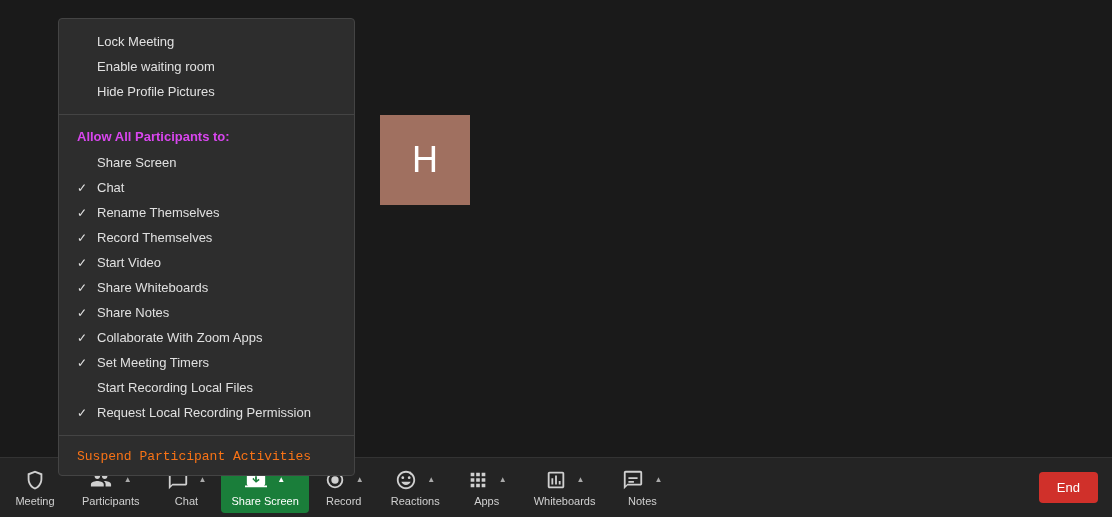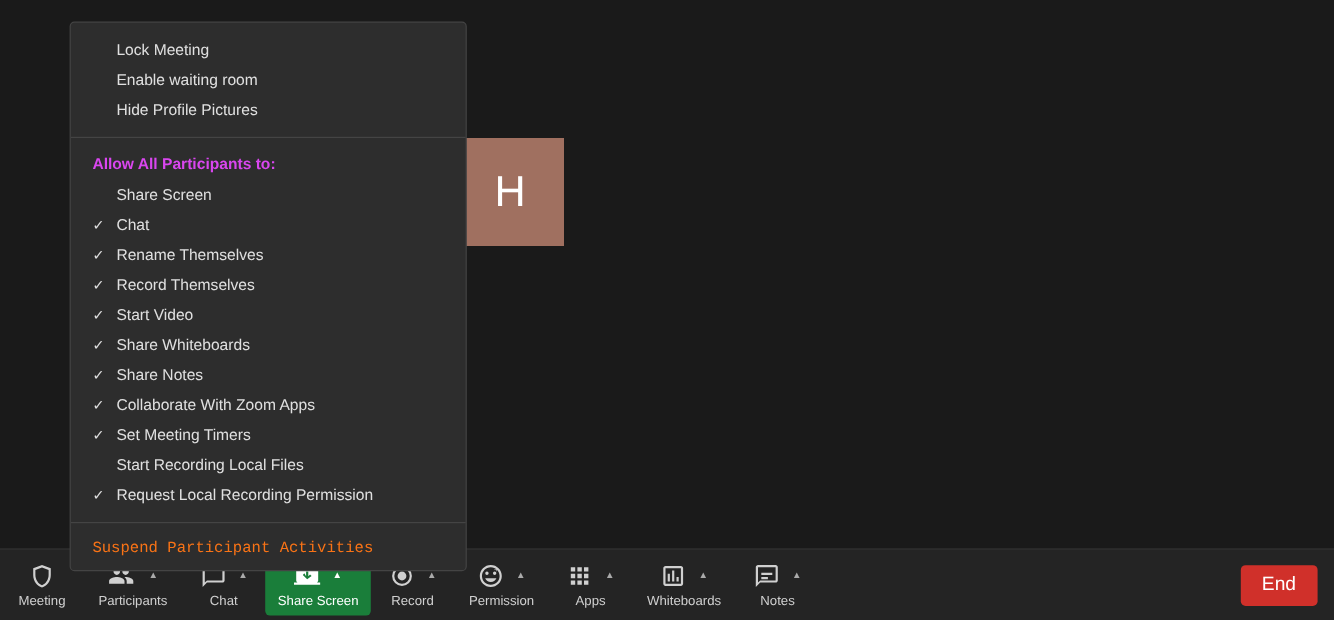--- a/index.html
+++ b/index.html
@@ -39,21 +39,21 @@
       color: white;
       font-size: 36px;
       font-weight: 400;
     }
 
     
     .security-menu {
       position: absolute;
       top: 18px;
       left: 58px;
-      width: 331px;
+      width: 297px;
       background: #2d2d2d;
       border: 1px solid #444;
       border-radius: 4px;
       z-index: 100;
       padding: 0;
     }
 
     .menu-top-section {
       padding: 10px 0 10px 0;
       border-bottom: 1px solid #444;
@@ -190,21 +190,21 @@
       font-weight: 700;
     }
 
     
     .end-btn {
       background: #d0302a;
       color: white;
       border: none;
       padding: 8px 18px;
       border-radius: 4px;
-      font-size: 16px;
+      font-size: 13px;
       font-weight: 500;
       cursor: pointer;
       margin-right: 14px;
       margin-left: auto;
     }
   </style>
 </head>
 <body>
 
 <div class="main-area">
@@ -342,21 +342,21 @@
     </div>
 
     <div class="toolbar-btn">
       <div class="icon-wrap">
         <svg viewBox="0 0 24 24">
           <path d="M11.99 2C6.47 2 2 6.48 2 12s4.47 10 9.99 10C17.52 22 22 17.52 22 12S17.52 2 11.99 2zm0 18c-4.42 0-8-3.58-8-8s3.58-8 8-8 8 3.58 8 8-3.58 8-8 8zm3.5-9c.83 0 1.5-.67 1.5-1.5S16.33 8 15.5 8 14 8.67 14 9.5s.67 1.5 1.5 1.5zm-7 0c.83 0 1.5-.67 1.5-1.5S9.33 8 8.5 8 7 8.67 7 9.5 7.67 11 8.5 11zm3.5 6.5c2.33 0 4.31-1.46 5.11-3.5H6.89c.8 2.04 2.78 3.5 5.11 3.5z"></path>
           <text x="15" y="8" font-size="7" fill="#d0d0d0">+</text>
         </svg>
         <span style="font-size:8px;color:#aaa;margin-left:8px;">▲</span>
       </div>
-      <span class="btn-label">Permission</span>
+      <span class="btn-label">Reactions</span>
     </div>
 
     <div class="toolbar-btn">
       <div class="icon-wrap">
         <svg viewBox="0 0 24 24">
           <path d="M4 8h4V4H4v4zm6 12h4v-4h-4v4zm-6 0h4v-4H4v4zm0-6h4v-4H4v4zm6 0h4v-4h-4v4zm6-10v4h4V4h-4zm-6 4h4V4h-4v4zm6 6h4v-4h-4v4zm0 6h4v-4h-4v4z"></path>
         </svg>
         <span style="font-size:8px;color:#aaa;margin-left:8px;">▲</span>
       </div>
       <span class="btn-label">Apps</span>

